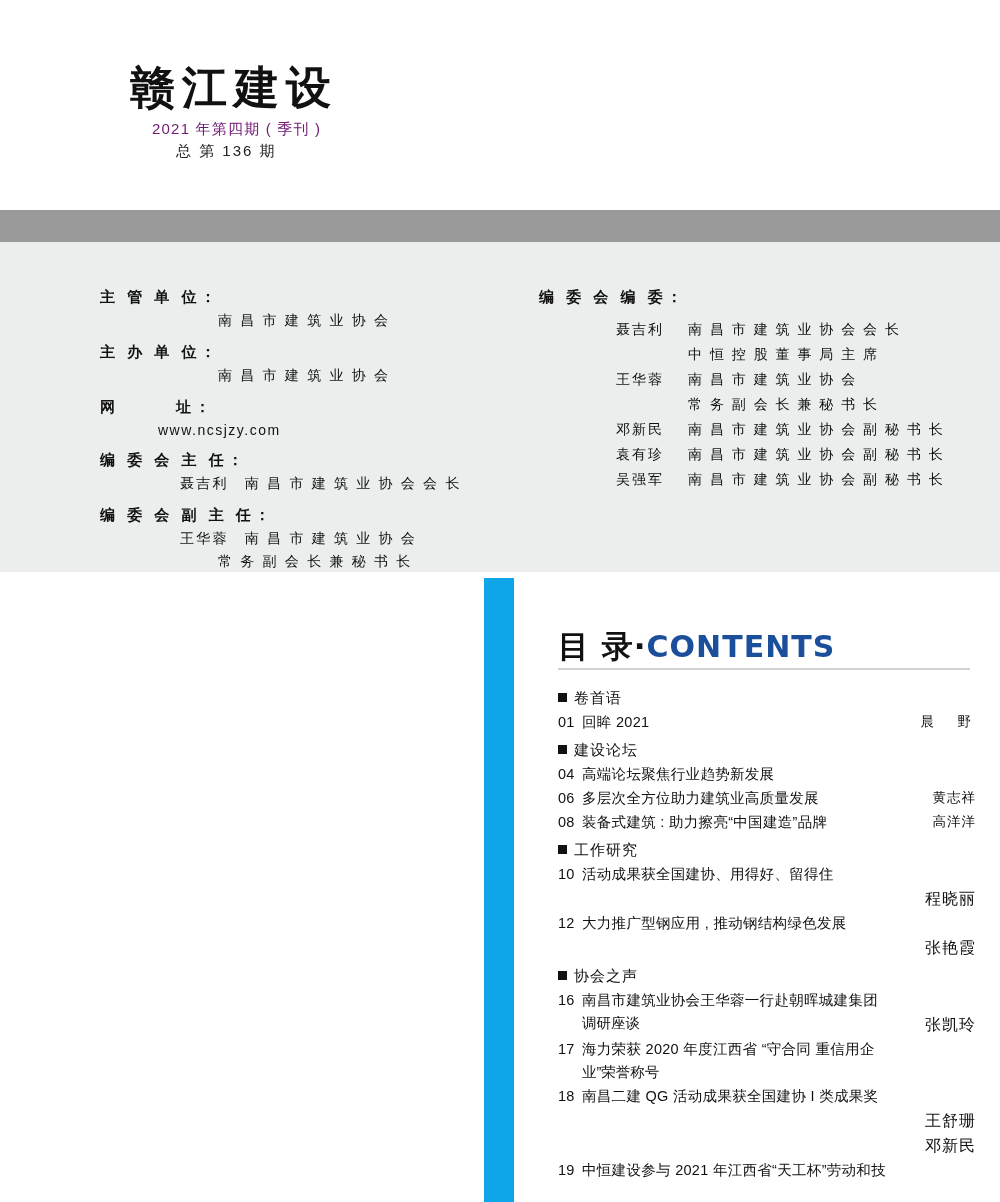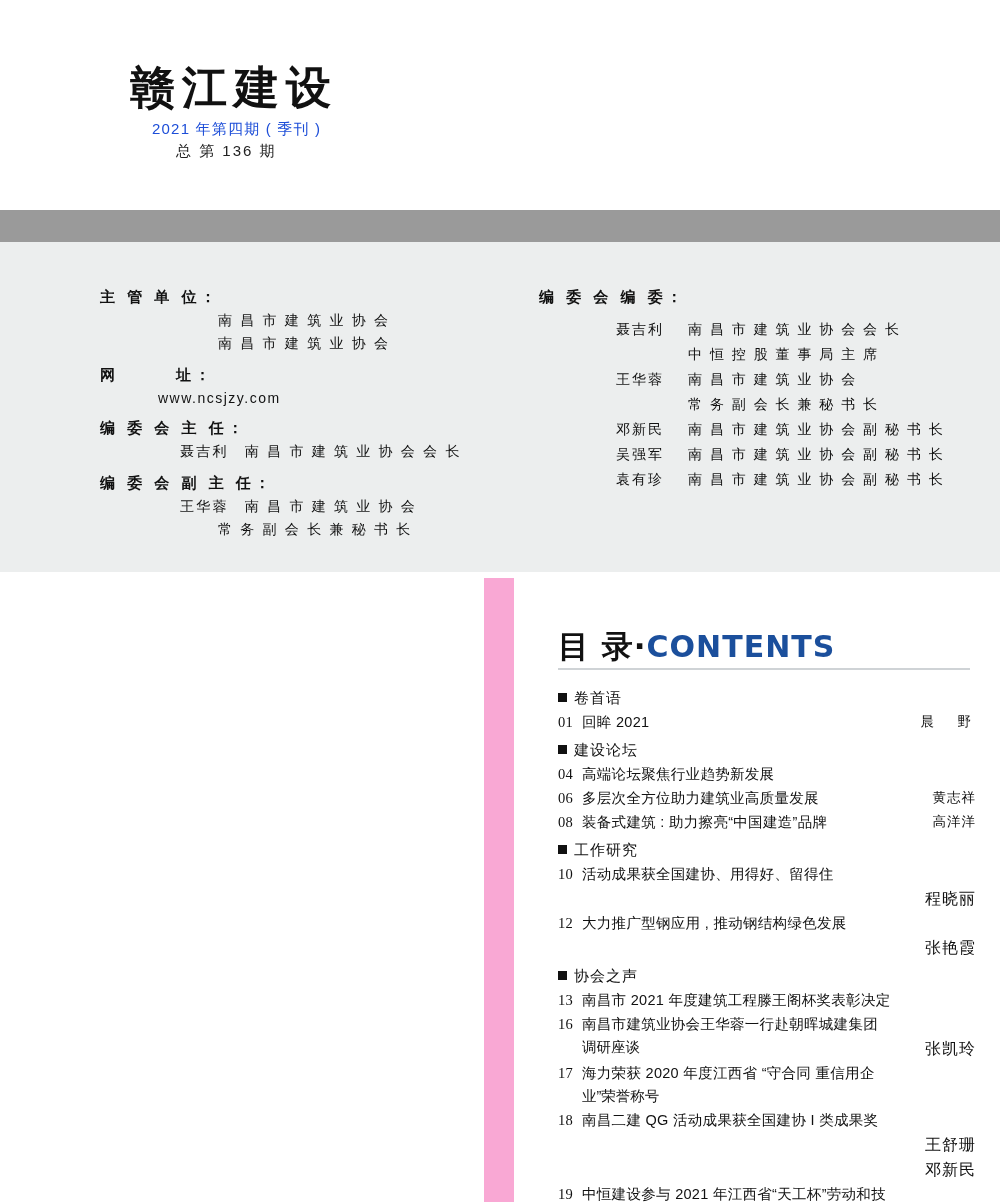--- a/index.html
+++ b/index.html
@@ -32,21 +32,21 @@
     font-weight: bold;
     letter-spacing: 7px;
     color: #111;
   }
   .mast-sub1 {
     position: absolute;
     left: 152px;
     top: 120px;
     font-size: 15px;
     letter-spacing: 1.2px;
-    color: #1d4ed8;
+    color: #701a75;
   }
   .mast-sub2 {
     position: absolute;
     left: 176px;
     top: 142px;
     font-size: 15px;
     letter-spacing: 2px;
     color: #222;
   }
 
@@ -117,21 +117,21 @@
   .lower-left {
     position: absolute;
     left: 0; top: 578px;
     width: 480px; height: 624px;
     background: #ffffff;
   }
   .contents-panel {
     position: absolute;
     left: 484px; top: 578px;
     width: 516px; height: 624px;
-    background: #f9a8d4;
+    background: #0ea5e9;
   }
   .contents-inner {
     position: absolute;
     left: 30px; top: 0;
     width: 486px; height: 624px;
     background: #ffffff;
   }
 
   
   .toc-title {
@@ -174,21 +174,21 @@
     position: relative;
     font-size: 14.5px;
     color: #111;
     line-height: 1.58;
     letter-spacing: .3px;
     margin-top: 1px;
   }
   .toc-row .pg {
     display: inline-block;
     min-width: 24px;
-    font-family: Liberation Serif, serif;
+    font-family: Liberation Sans, sans-serif;
   }
   .toc-row .ttl { }
   .toc-row .auth {
     float: right;
     font-family: "DejaVu Serif", serif;
     font-size: 13.5px;
     letter-spacing: 1px;
   }
   .toc-row .auth.sp { letter-spacing: 5px; }
   .toc-sub {
@@ -214,20 +214,21 @@
   <div class="mast-sub2">总 第 136 期</div>
 </div>
 
 <div class="bar-dark"></div>
 <div class="bar-light"></div>
 
 <div class="imprint">
   <div class="imp-col-left">
     <div class="imp-label first">主 管 单 位：</div>
     <div class="imp-value ind-wide">南 昌 市 建 筑 业 协 会</div>
+    <div class="imp-label">主 办 单 位：</div>
     <div class="imp-value ind-wide">南 昌 市 建 筑 业 协 会</div>
     <div class="imp-label">网　　　址：</div>
     <div class="imp-value url">www.ncsjzy.com</div>
     <div class="imp-label">编 委 会 主 任：</div>
     <div class="imp-value ind-mid">聂吉利　南 昌 市 建 筑 业 协 会 会 长</div>
     <div class="imp-label">编 委 会 副 主 任：</div>
     <div class="imp-value ind-mid">王华蓉　南 昌 市 建 筑 业 协 会</div>
     <div class="imp-value ind-wide">常 务 副 会 长 兼 秘 书 长</div>
   </div>
 
@@ -242,24 +243,24 @@
     <div class="imp-r-row">
       <span class="nm">王华蓉</span><span>南 昌 市 建 筑 业 协 会</span>
     </div>
     <div class="imp-r-row cont">
       <span>常 务 副 会 长 兼 秘 书 长</span>
     </div>
     <div class="imp-r-row">
       <span class="nm">邓新民</span><span>南 昌 市 建 筑 业 协 会 副 秘 书 长</span>
     </div>
     <div class="imp-r-row">
+      <span class="nm">袁有珍</span><span>南 昌 市 建 筑 业 协 会 副 秘 书 长</span>
+    </div>
+    <div class="imp-r-row">
       <span class="nm">吴强军</span><span>南 昌 市 建 筑 业 协 会 副 秘 书 长</span>
-    </div>
-    <div class="imp-r-row">
-      <span class="nm">袁有珍</span><span>南 昌 市 建 筑 业 协 会 副 秘 书 长</span>
     </div>
   </div>
 </div>
 
 <div class="lower-left">
   
 </div>
 
 <div class="contents-panel">
   <div class="contents-inner">
@@ -312,24 +313,20 @@
       </div>
       <div class="toc-sub">
         <span class="auth">张艳霞</span>
         <div class="clear"></div>
       </div>
 
       <div class="sec-head">
         <span class="sq"></span><span>协会之声</span>
       </div>
       <div class="toc-row">
-        <span class="pg">13</span><span class="ttl">南昌市 2021 年度建筑工程滕王阁杯奖表彰决定</span>
-        <div class="clear"></div>
-      </div>
-      <div class="toc-row">
         <span class="pg">16</span><span class="ttl">南昌市建筑业协会王华蓉一行赴朝晖城建集团</span>
         <div class="clear"></div>
       </div>
       <div class="toc-sub">
         <span>调研座谈</span><span class="auth">张凯玲</span>
         <div class="clear"></div>
       </div>
       <div class="toc-row">
         <span class="pg">17</span><span class="ttl">海力荣获 2020 年度江西省 “守合同 重信用企</span>
         <div class="clear"></div>

